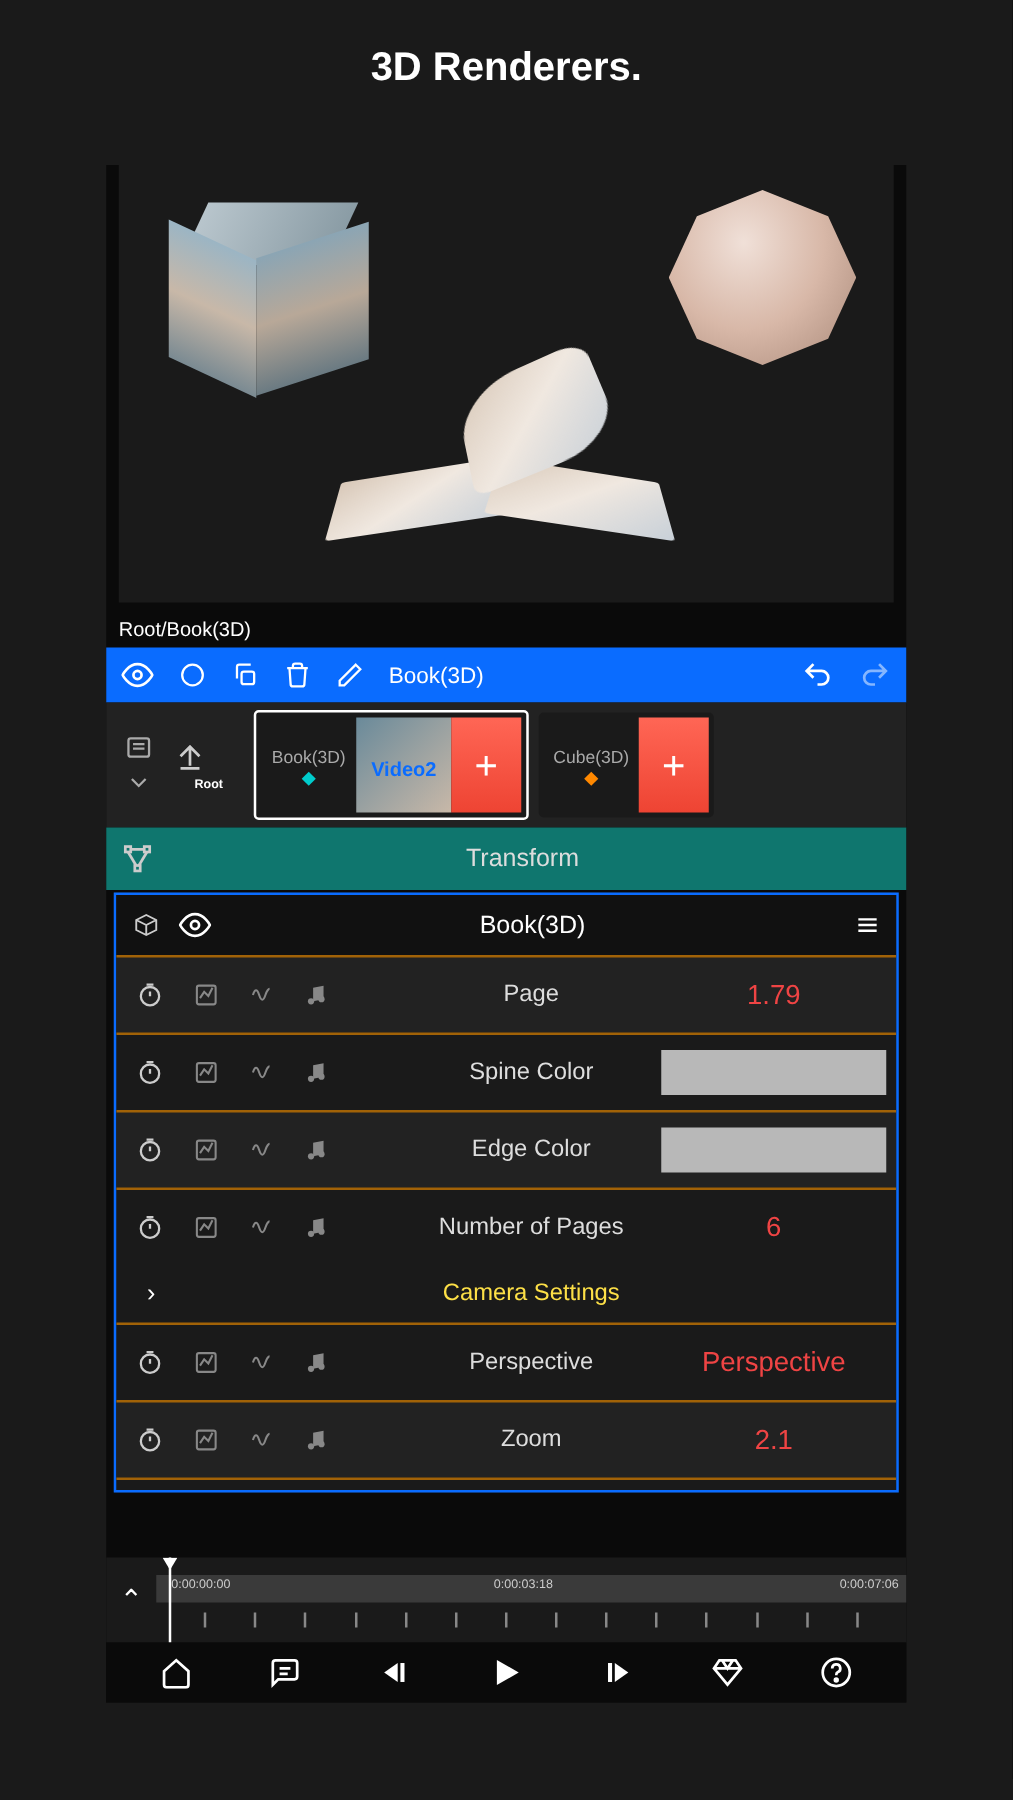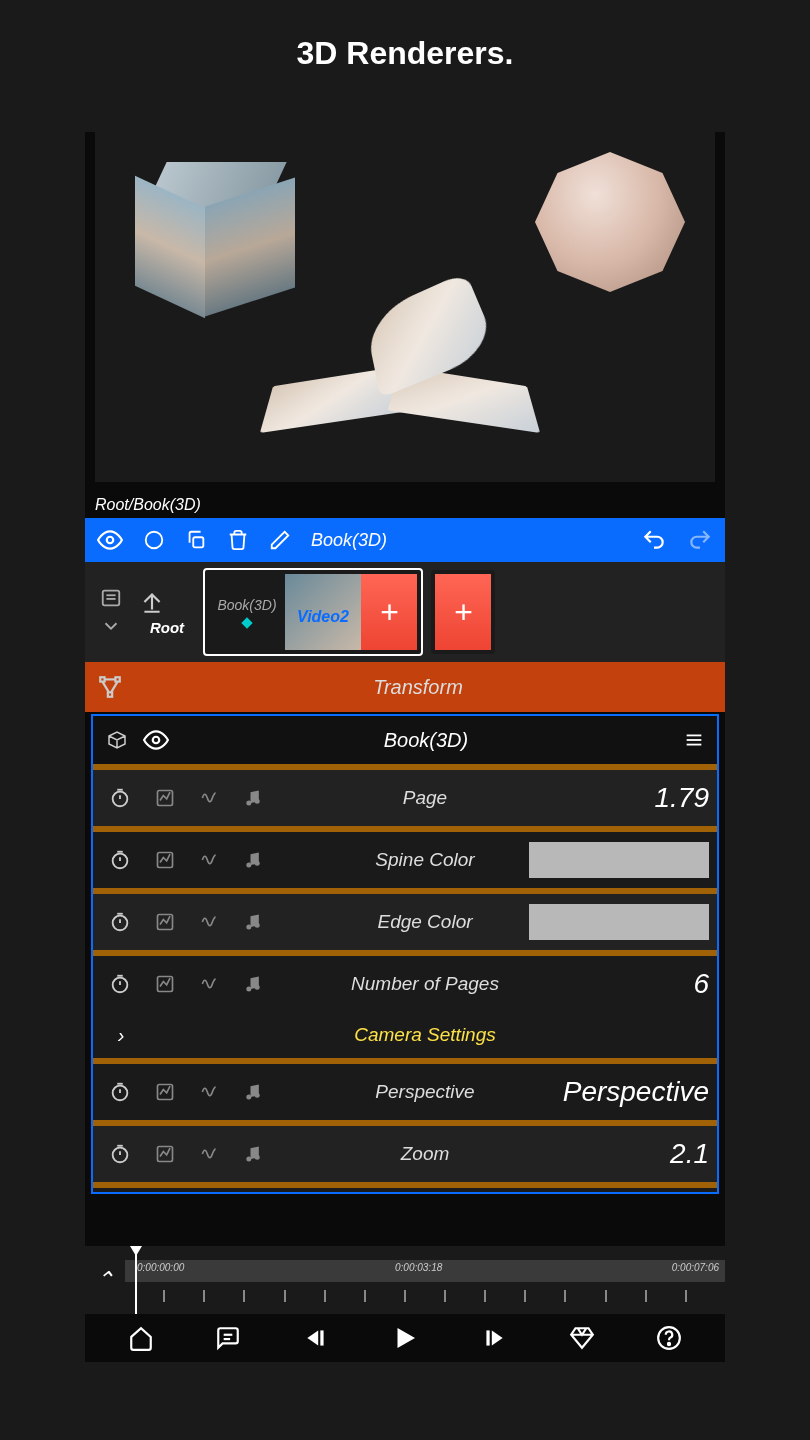--- a/index.html
+++ b/index.html
@@ -15,21 +15,20 @@
   text-align: center;
   font-size: 32px;
   font-weight: bold;
   padding: 35px 0 40px;
 }
 .app-frame {
   margin: 20px 85px;
   background: #0a0a0a;
   height: 1230px;
   position: relative;
-  font-style: italic;
 }
 .preview {
   height: 350px;
   background: #1a1a1a;
   position: relative;
   margin: 10px;
 }
 .cube-shape { position: absolute; left: 40px; top: 30px; width: 160px; height: 150px; }
 .cube-face { position: absolute; background: linear-gradient(180deg, #9bb5c4 0%, #c8b8a8 50%, #7a8a92 100%); }
 .cube-top { width: 120px; height: 50px; left: 20px; top: 0; transform: skew(-25deg, 0deg); background: linear-gradient(90deg, #b8c5cc, #8a9ca5); }
@@ -55,21 +54,21 @@
 .layer-strip {
   background: #222;
   height: 100px;
   display: flex;
   align-items: center;
   gap: 8px;
   padding: 0 6px;
 }
 .layer-nav { width: 40px; display: flex; flex-direction: column; align-items: center; gap: 6px; color: #aaa; }
 .root-btn { width: 56px; text-align: center; color: #fff; }
-.root-btn .lbl { font-weight: bold; font-size: 15px; margin-top: 4px; }
+.root-btn .lbl { font-weight: bold; font-size: 10px; margin-top: 4px; }
 .layer-group {
   display: flex;
   background: #1a1a1a;
   border-radius: 4px;
   padding: 4px;
 }
 .layer-group.selected { border: 2px solid #fff; }
 .layer-chip {
   width: 76px;
   height: 76px;
@@ -84,21 +83,21 @@
 .layer-chip.thumb { background: linear-gradient(135deg, #6a8a9a, #c8b8a8); }
 .layer-chip.thumb .tlabel { position: absolute; bottom: 24px; color: #0a6cff; font-weight: bold; font-size: 16px; }
 .layer-chip.add { background: linear-gradient(180deg, #ff6655, #ee4433); color: #fff; font-size: 32px; width: 56px; }
 .diamond-cyan { width: 8px; height: 8px; background: #0cc; transform: rotate(45deg); margin-top: 6px; }
 .diamond-orange { width: 8px; height: 8px; background: #f80; transform: rotate(45deg); margin-top: 6px; }
 .transform-bar {
   height: 50px;
   display: flex;
   align-items: center;
   padding: 4px 12px;
-  background: #c2410c;
+  background: #0f766e;
 }
 .transform-bar .lbl { flex: 1; text-align: center; font-size: 20px; color: #ddd; }
 .props-panel {
   border: 2px solid #0a6cff;
   margin: 2px 6px;
   background: #1a1a1a;
   height: 480px;
   overflow: hidden;
 }
 .props-header {
@@ -108,26 +107,26 @@
   padding: 0 12px;
   gap: 14px;
   background: #111;
 }
 .props-header .ttl { flex: 1; text-align: center; font-size: 20px; }
 .prop-row {
   height: 62px;
   display: flex;
   align-items: center;
   padding: 0 8px;
-  border-top: 6px solid #a16207;
+  border-top: 2px solid #a16207;
 }
 .prop-row.dark { background: #222; }
 .prop-icons { display: flex; gap: 24px; width: 220px; align-items: center; justify-content: flex-start; padding-left: 8px; }
 .prop-label { flex: 1; text-align: center; font-size: 19px; color: #ddd; }
-.prop-value { width: 180px; text-align: right; font-size: 28px; color: #ffffff; }
+.prop-value { width: 180px; text-align: center; font-size: 22px; color: #ef4444; }
 .prop-swatch { width: 180px; height: 36px; background: #b8b8b8; }
 .section-row { height: 46px; display: flex; align-items: center; padding: 0 8px; }
 .section-row .chev { width: 40px; text-align: center; font-size: 20px; }
 .section-row .slabel { flex: 1; text-align: center; font-size: 19px; color: #fde047; }
 .timeline {
   position: absolute;
   bottom: 48px;
   left: 0;
   right: 0;
   height: 68px;
@@ -244,20 +243,24 @@
       <div class="layer-chip">
           <span>Book(3D)</span>
           <span class="diamond-cyan"></span>
         </div>
       <div class="layer-chip thumb">
           <span class="tlabel">Video2</span>
         </div>
       <div class="layer-chip add">+</div>
     </div>
     <div class="layer-group">
+      <div class="layer-chip">
+          <span>Cube(3D)</span>
+          <span class="diamond-orange"></span>
+        </div>
       <div class="layer-chip add">+</div>
     </div>
   </div>
 
   <div class="transform-bar">
     <span class="icon">
         <svg width="26" height="26" viewBox="0 0 24 24" fill="none" stroke="#ccc" stroke-width="2">
           <rect x="3" y="3" width="4" height="4"></rect>
           <rect x="17" y="3" width="4" height="4"></rect>
           <rect x="10" y="17" width="4" height="4"></rect>

